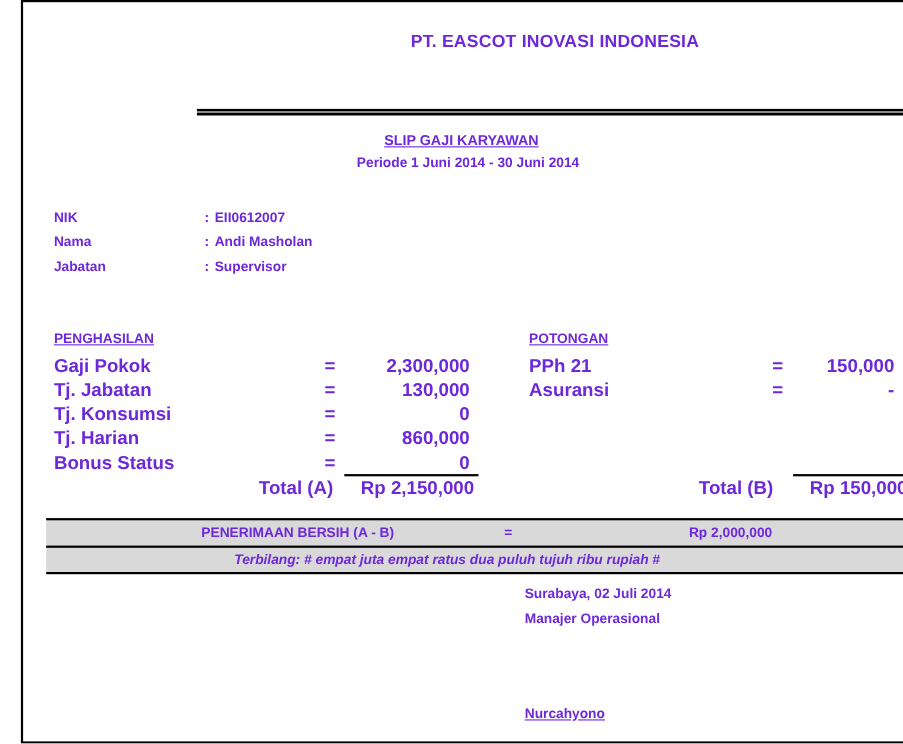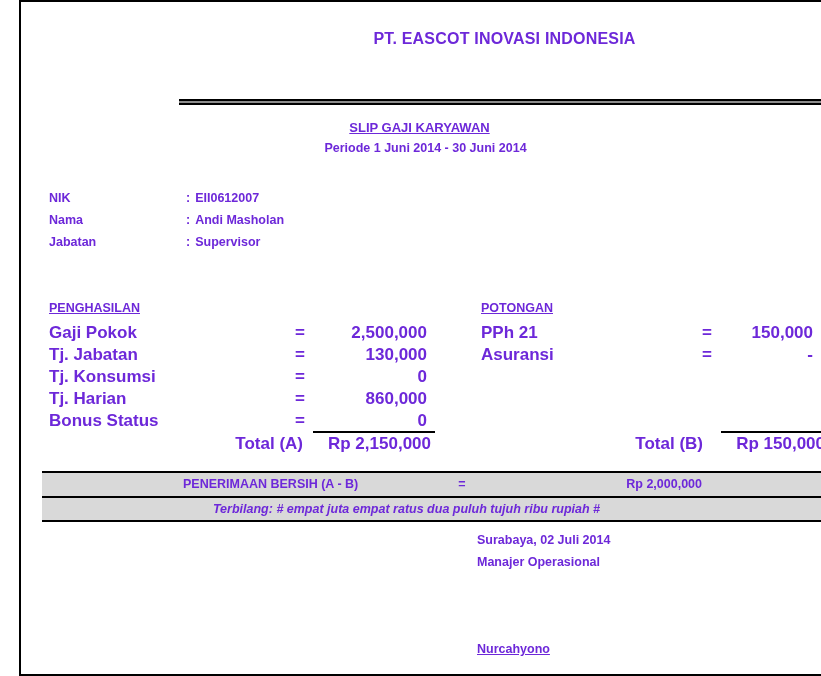--- a/index.html
+++ b/index.html
@@ -85,21 +85,21 @@
   <div class="sec-heading" style="top:299px; left:28px">
     <span class="u">PENGHASILAN</span>
   </div>
   <div class="sec-heading" style="top:299px; left:460px">
     <span class="u">POTONGAN</span>
   </div>
 
   <div class="row" style="top:321px">
     <span class="e-label">Gaji Pokok</span>
     <span class="e-eq">=</span>
-    <span class="e-amt">2,500,000</span>
+    <span class="e-amt">2,300,000</span>
   </div>
   <div class="row" style="top:343px">
     <span class="e-label">Tj. Jabatan</span>
     <span class="e-eq">=</span>
     <span class="e-amt">130,000</span>
   </div>
   <div class="row" style="top:365px">
     <span class="e-label">Tj. Konsumsi</span>
     <span class="e-eq">=</span>
     <span class="e-amt">0</span>

